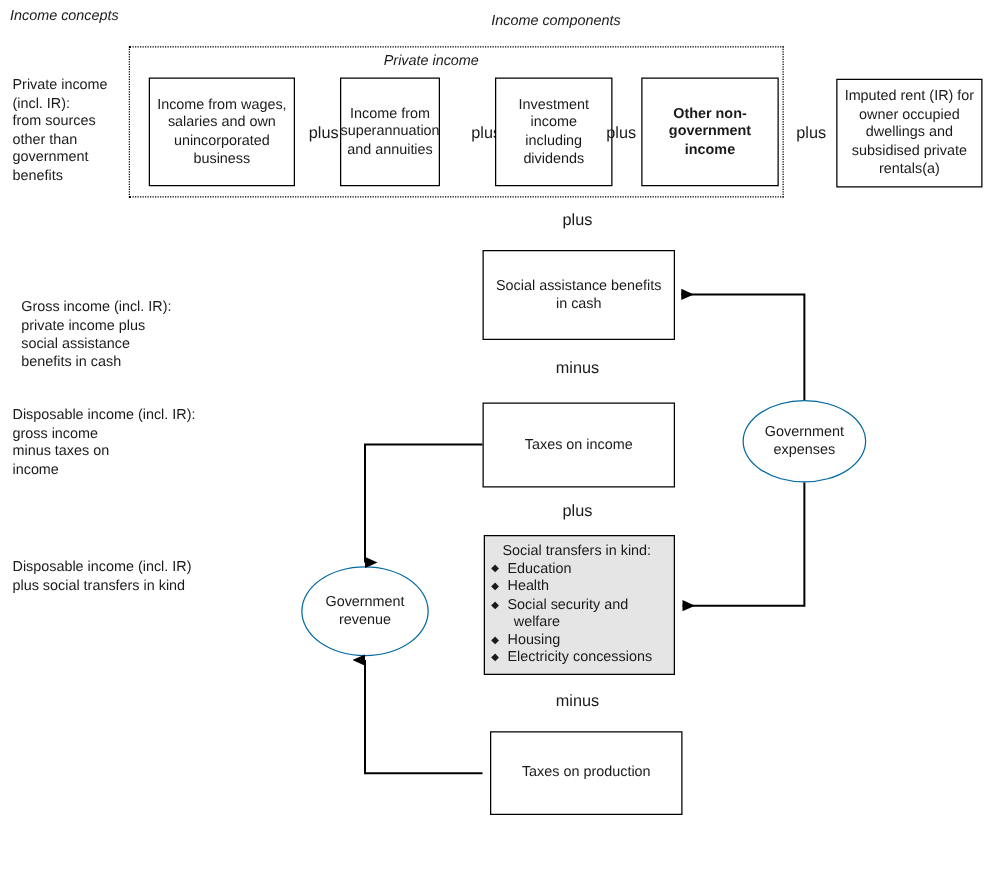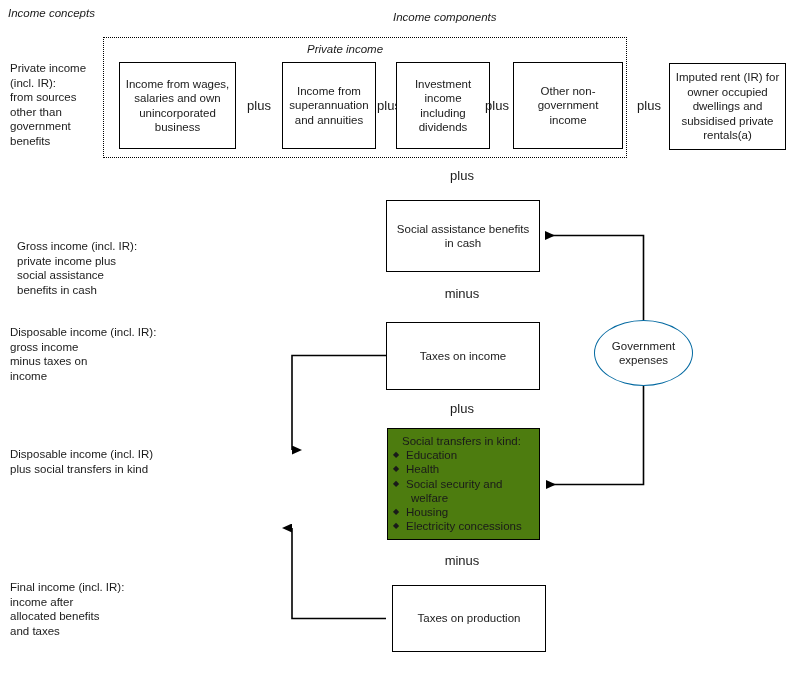--- a/index.html
+++ b/index.html
@@ -70,21 +70,21 @@
     justify-content: center;
     text-align: center;
     font-size: 11.5px;
     line-height: 14.5px;
     color: #1a1a1a;
   }
 
   .stik-box {
     border: 1px solid #000000;
     box-sizing: border-box;
-    background: #4d7c0f;
+    background: #e5e5e5;
     font-size: 11.5px;
     line-height: 14.2px;
     color: #1a1a1a;
     padding: 5px 0 3px 5px;
     text-align: left;
   }
   .stik-title { padding-left: 9px; }
   .stik-list { margin: 0; padding: 0; list-style: none; }
   .stik-list li { position: relative; padding-left: 13px; }
   .stik-list li::before {
@@ -137,38 +137,34 @@
    benefits in cash</div>
 
   <div class="abs side-label" style="left:10px; top:325px; width:180px;">Disposable income (incl. IR):
  gross income
  minus taxes on
  income</div>
 
   <div class="abs side-label" style="left:10px; top:447px; width:210px;">Disposable income (incl. IR)
 plus social transfers in kind</div>
 
-  <div class="abs side-label" style="left:10px; top:580px; width:180px;">Final income (incl. IR):
-  income after
-  allocated benefits
-  and taxes</div>
 
   <div class="abs box" style="left:119px; top:62px; width:117px; height:87px;">Income from wages, salaries and own unincorporated business</div>
 
   <div class="abs op" style="left:244px; top:98px; width:30px;">plus</div>
 
-  <div class="abs box" style="left:282px; top:62px; width:94px; height:87px;">Income from superannuation and annuities</div>
+  <div class="abs box" style="left:272px; top:62px; width:80px; height:87px;">Income from superannuation and annuities</div>
 
   <div class="abs op" style="left:374px; top:98px; width:30px;">plus</div>
 
   <div class="abs box" style="left:396px; top:62px; width:94px; height:87px;">Investment income including dividends</div>
 
   <div class="abs op" style="left:482px; top:98px; width:30px;">plus</div>
 
-  <div class="abs box" style="left:513px; top:62px; width:110px; height:87px;">Other non-government income</div>
+  <div class="abs box" style="left:513px; top:62px; width:110px; height:87px;font-weight:bold;">Other non-government income</div>
 
   <div class="abs op" style="left:633px; top:98px; width:32px;">plus</div>
 
   <div class="abs box" style="left:669px; top:63px; width:117px; height:87px;">Imputed rent (IR) for owner occupied dwellings and subsidised private rentals(a)</div>
 
   <div class="abs op" style="left:432px; top:168px; width:60px;">plus</div>
 
   <div class="abs box" style="left:386px; top:200px; width:154px; height:72px;">Social assistance benefits in cash</div>
 
   <div class="abs op" style="left:432px; top:286px; width:60px;">minus</div>
@@ -190,20 +186,21 @@
       <li>Electricity concessions</li>
     </ul>
   </div>
 
   <div class="abs op" style="left:432px; top:553px; width:60px;">minus</div>
 
   <div class="abs box" style="left:392px; top:585px; width:154px; height:67px;">Taxes on production</div>
 
   <div class="abs ellipse" style="left:594px; top:320px; width:99px; height:66px;">Government expenses</div>
 
+  <div class="abs ellipse" style="left:241px; top:453px; width:102px; height:72px;">Government revenue</div>
 
   <svg class="wires" viewBox="0 0 803 700">
     <defs>
       <marker id="arrowLeft" markerWidth="11" markerHeight="9" refX="10" refY="4.5" orient="auto" markerUnits="userSpaceOnUse">
         <path d="M 10,0 L 10,9 L 0,4.5 z" fill="#000000"></path>
       </marker>
       <marker id="arrowDown" markerWidth="9" markerHeight="11" refX="4.5" refY="10" orient="auto" markerUnits="userSpaceOnUse">
         <path d="M 0,10 L 9,10 L 4.5,0 z" fill="#000000"></path>
       </marker>
       <marker id="arrowUp" markerWidth="9" markerHeight="11" refX="4.5" refY="10" orient="auto" markerUnits="userSpaceOnUse">

